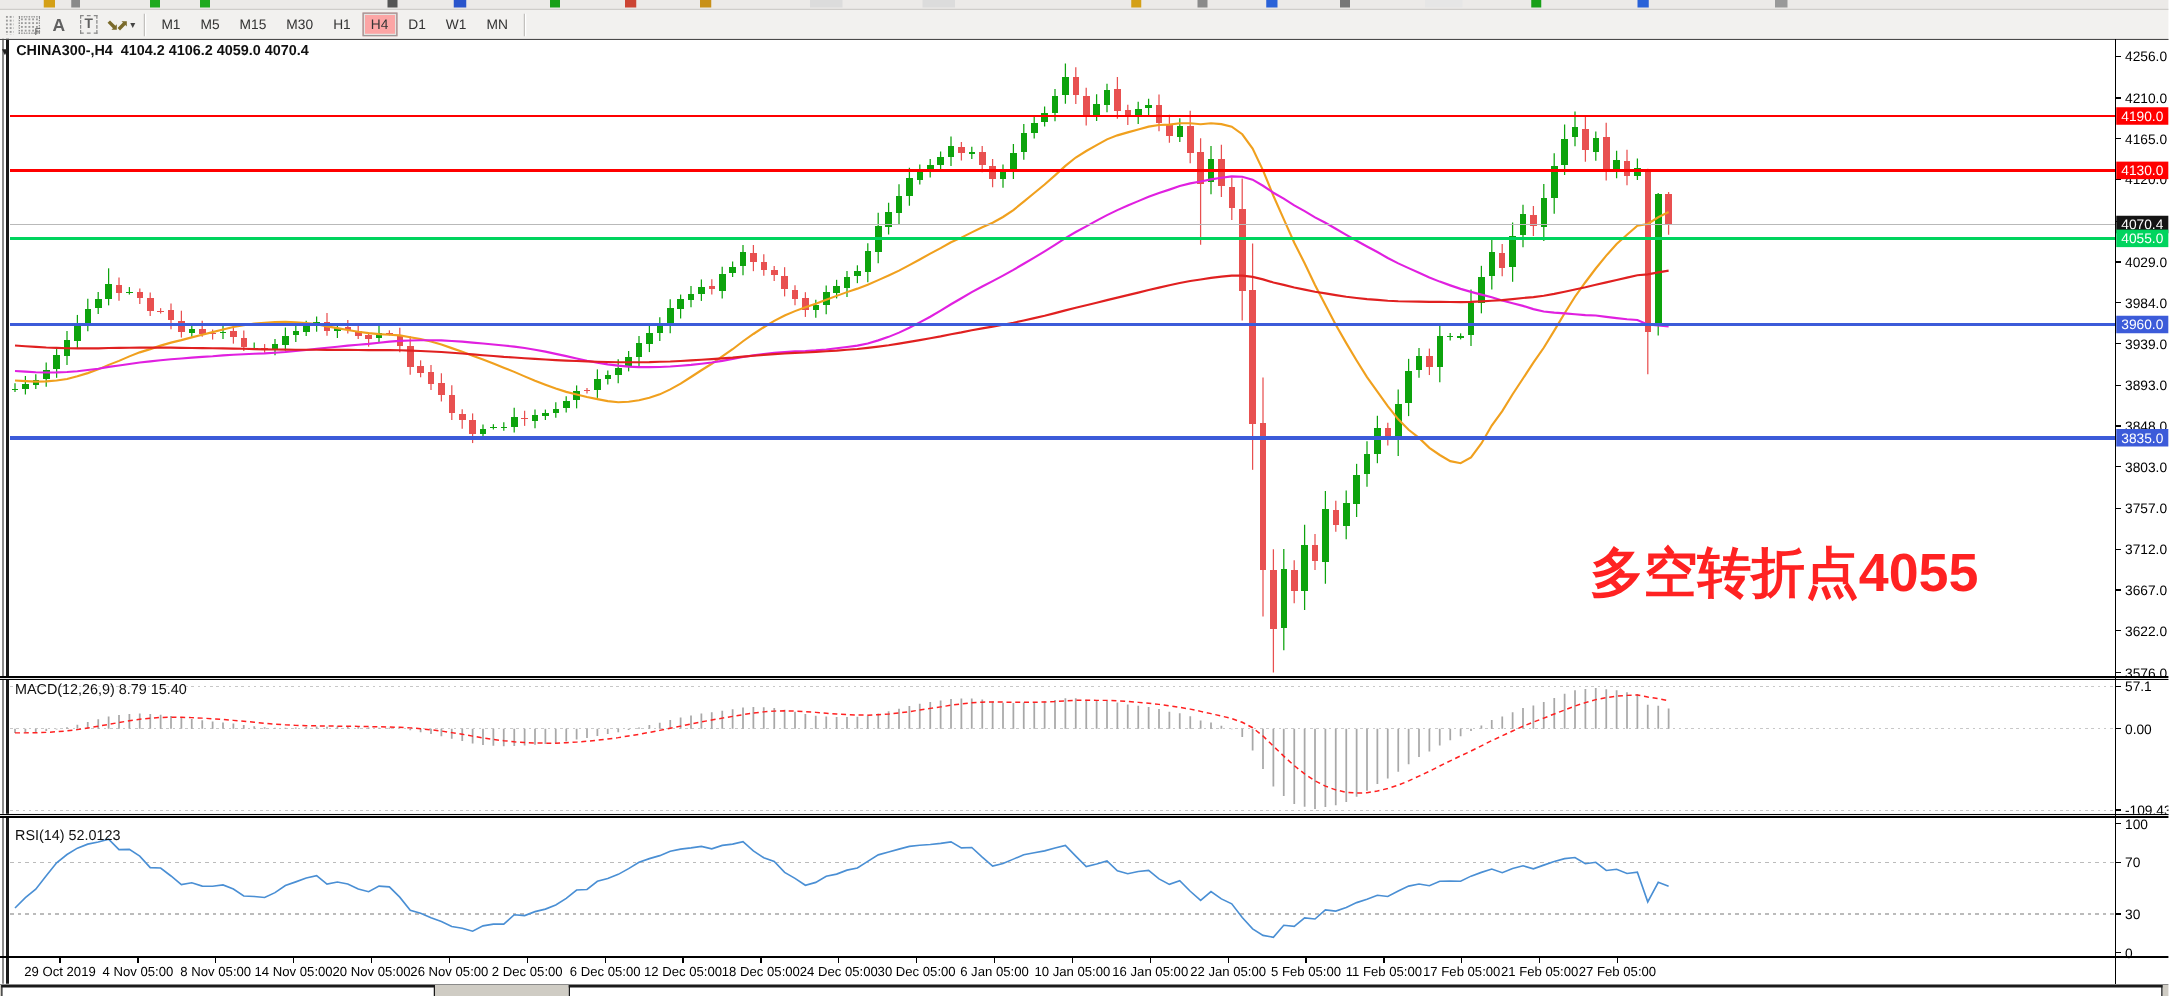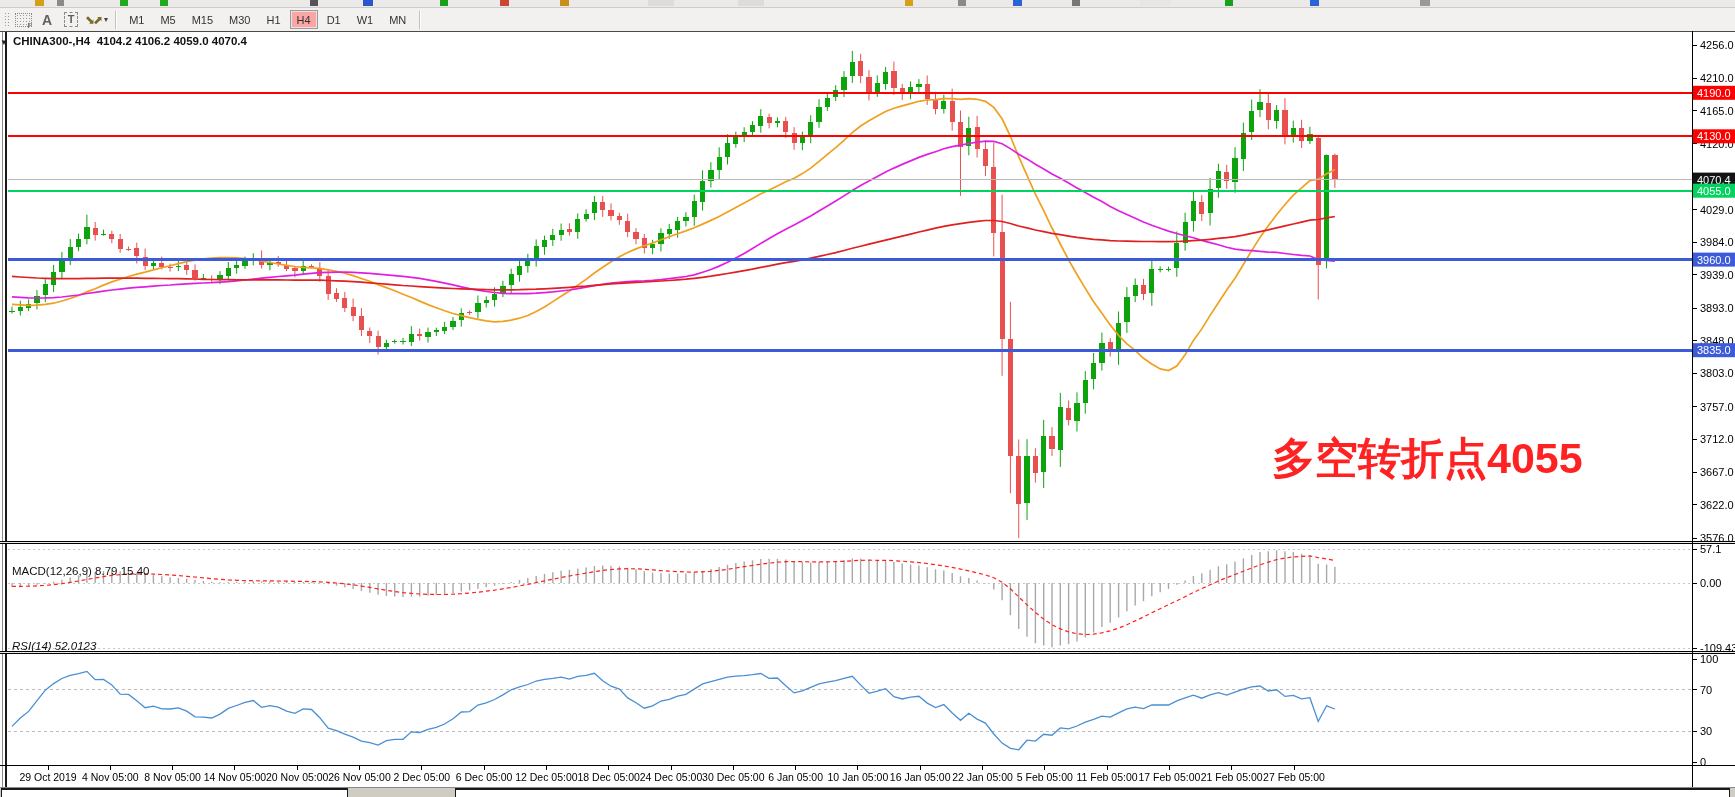--- a/index.html
+++ b/index.html
@@ -19,22 +19,22 @@
   .dropcaret{font-size:8px;color:#444;margin-left:3px;}
   .vsep{width:1px;height:18px;background:#c3c1be;margin:0 5px;box-shadow:1px 0 0 #fff;}
   .tfbtn{height:17px;padding:0 6px;margin:0 1px;display:flex;align-items:center;font-size:11px;color:#333;border:1px solid transparent;cursor:default;}
   .tfbtn.active{background:#fca5a5;border:1px solid #9a9a9a;box-shadow:inset 0 0 0 1px #e4e4e2;}
   
   #gutter{position:absolute;left:0;top:31px;width:8px;height:756px;
     background-image:linear-gradient(90deg,#fff 0 2px,#8c8c8c 2px 3px,#fff 3px 5px,#191919 5px 7px,#fff 7px 8px);}
   #chart-title{position:absolute;left:0;top:35px;font-size:11.5px;font-weight:bold;color:#111;z-index:5;}
   #chart-title .tri{font-size:8px;margin-right:5px;color:#222;}
   #annotation{position:absolute;left:1272px;top:430px;font-size:43px;font-weight:bold;z-index:6;white-space:nowrap;}
-  #macd-label{position:absolute;left:12px;top:546px;font-size:11.5px;color:#111;z-index:5;margin-top:19px;}
-  #rsi-label{position:absolute;left:12px;top:640px;font-size:11.5px;color:#111;z-index:5;font-style:italic;}
+  #macd-label{position:absolute;left:12px;top:546px;font-size:11.5px;color:#111;z-index:5;}
+  #rsi-label{position:absolute;left:12px;top:663px;font-size:11.5px;color:#111;z-index:5;}
   #chartsvg{position:absolute;left:0;top:0;z-index:2;}
   
   #bottomstrip{position:absolute;left:0;top:788px;width:1735px;height:9px;background:#cfccc4;}
   .substrip{position:absolute;top:0;height:9px;background:#fff;border-top:2px solid #1a1a1a;border-left:1px solid #1a1a1a;border-right:1px solid #1a1a1a;box-sizing:border-box;}
 </style>
 </head>
 <body>
 
 <div id="app">
 

